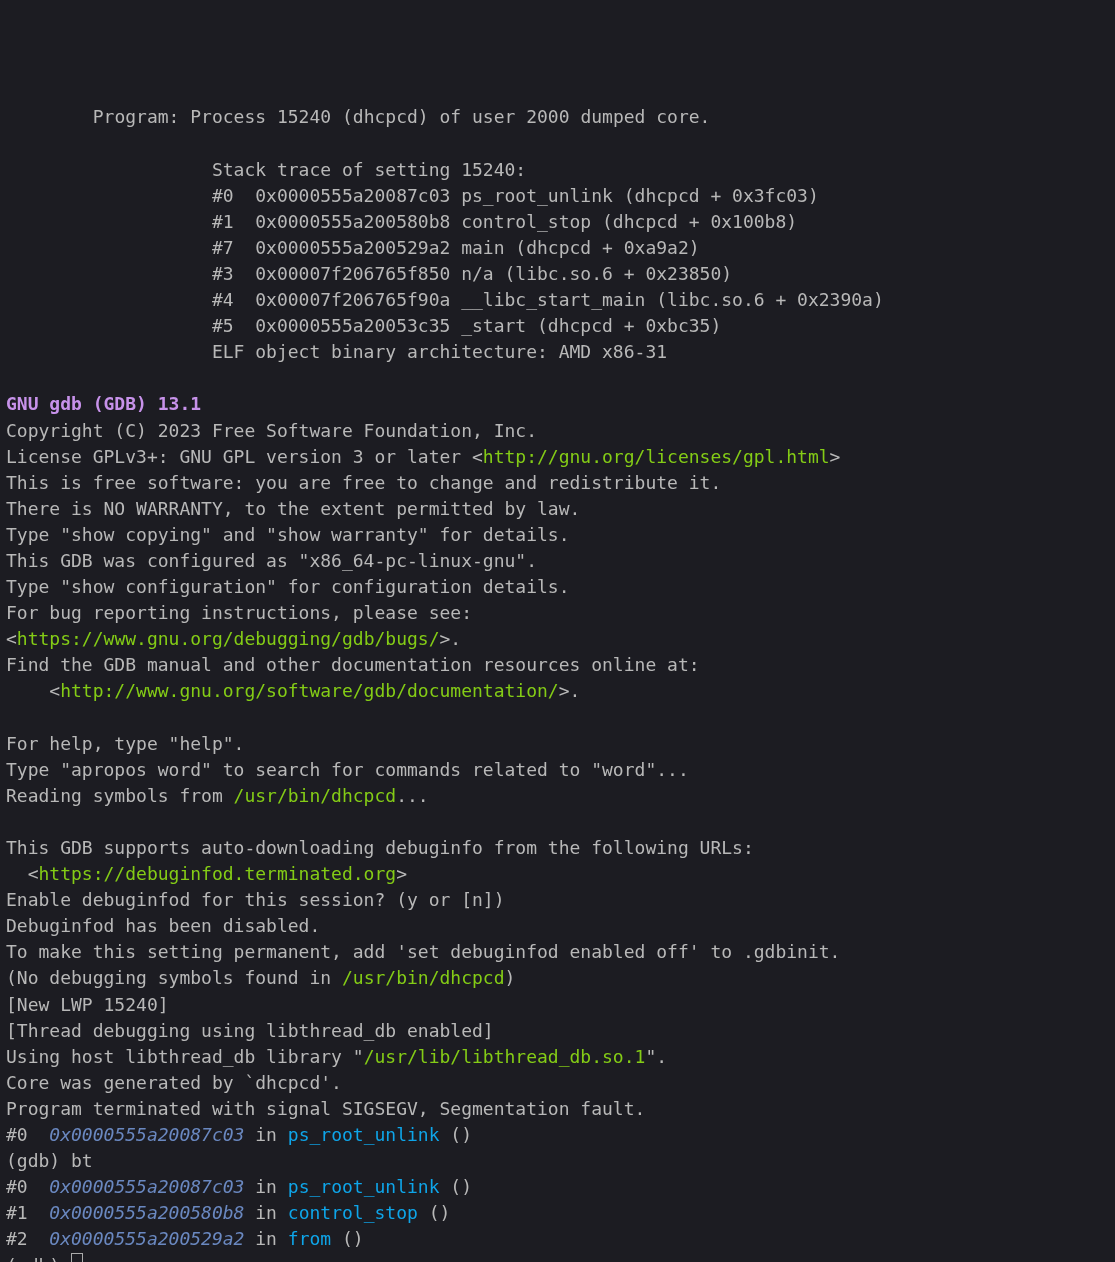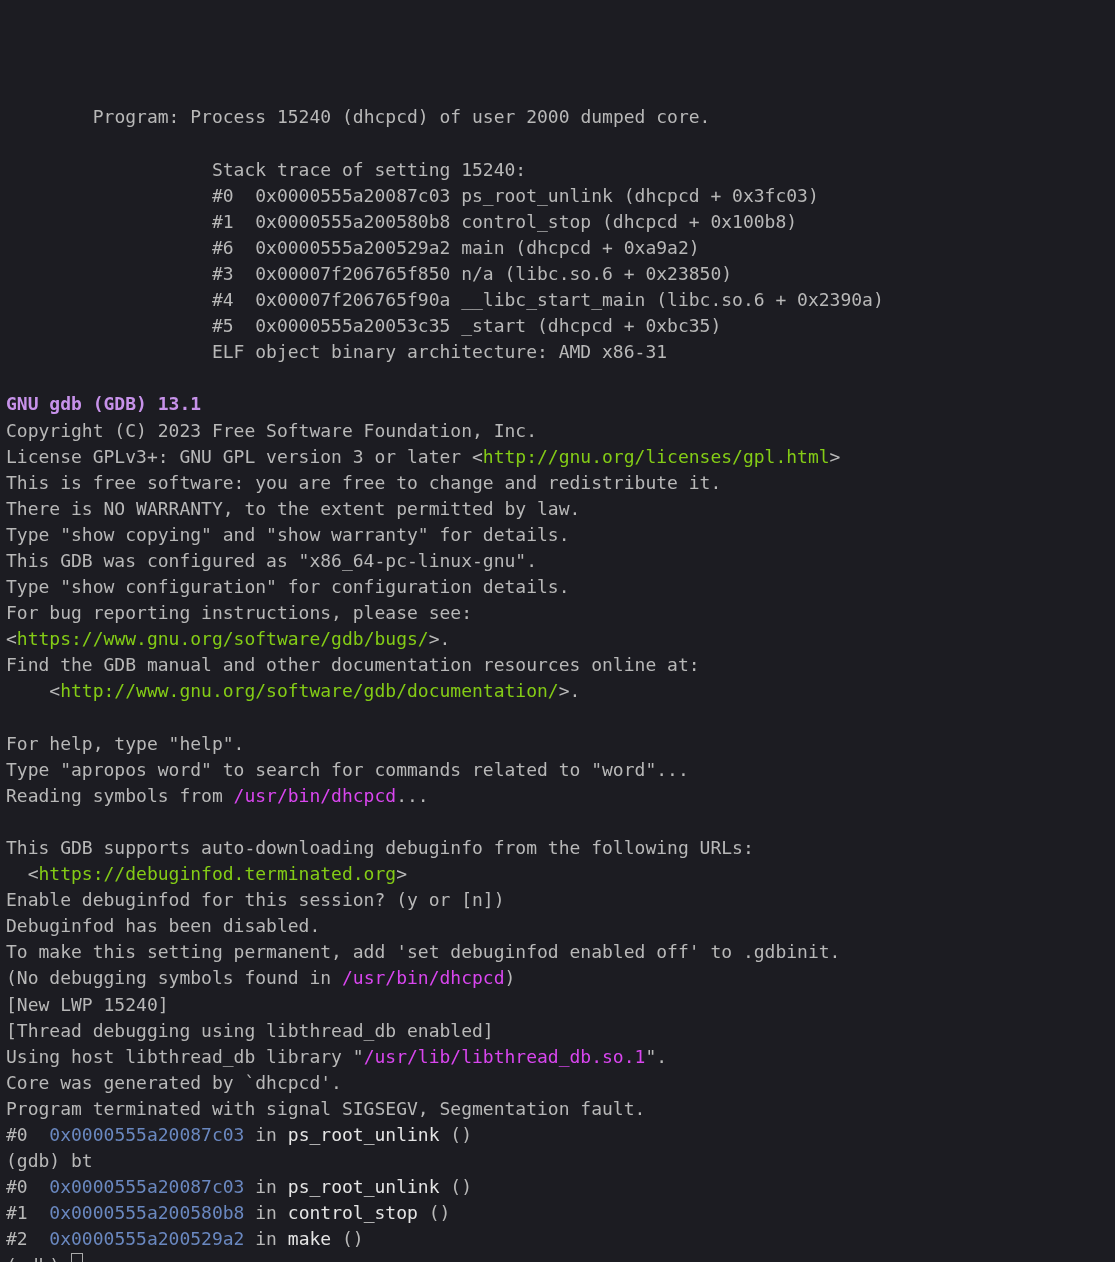--- a/index.html
+++ b/index.html
@@ -13,57 +13,57 @@
       width: 1115px;
       white-space: pre;
     }
     .term {
       padding: 0 6px 6px 6px;
     }
     .bold-magenta {
       color: #c792ea;
       font-weight: bold;
     }
-    .path { color: #d946ef; }
+    .path { color: #84cc16; }
     .cyan { color: #84cc16; }
-    .func { color: #e5e5e5; text-align: center; }
-    .addr { color: #6a88c0; }
+    .func { color: #0ea5e9; text-align: center; }
+    .addr { color: #6a88c0; font-style: italic; }
     .cursor {
       display: inline-block;
       width: 10px;
       height: 20px;
       border: 1px solid #aaa;
       margin-bottom: -3px;
     }
   </style>
 </head>
 <body>
 
 
 <div class="term"><span><span>        </span><span>Program: </span><span>Process 15240 (dhcpcd) of user 2000 dumped core.</span></span>
 <span></span>
 <span><span>                   </span><span>Stack trace of setting 15240:</span></span>
 <span><span>                   </span><span>#0  0x0000555a20087c03 ps_root_unlink (dhcpcd + 0x3fc03)</span></span>
 <span><span>                   </span><span>#1  0x0000555a200580b8 control_stop (dhcpcd + 0x100b8)</span></span>
-<span><span>                   </span><span>#6  0x0000555a200529a2 main (dhcpcd + 0xa9a2)</span></span>
+<span><span>                   </span><span>#7  0x0000555a200529a2 main (dhcpcd + 0xa9a2)</span></span>
 <span><span>                   </span><span>#3  0x00007f206765f850 n/a (libc.so.6 + 0x23850)</span></span>
 <span><span>                   </span><span>#4  0x00007f206765f90a __libc_start_main (libc.so.6 + 0x2390a)</span></span>
 <span><span>                   </span><span>#5  0x0000555a20053c35 _start (dhcpcd + 0xbc35)</span></span>
 <span><span>                   </span><span>ELF object binary architecture: AMD x86-31</span></span>
 <span></span>
 <span class="bold-magenta">GNU gdb (GDB) 13.1</span>
 <span><span>Copyright (C) 2023 Free Software Foundation, Inc.
 License GPLv3+: GNU GPL version 3 or later &lt;</span><span class="cyan">http://gnu.org/licenses/gpl.html</span><span>&gt;
 This is free software: you are free to change and redistribute it.
 There is NO WARRANTY, to the extent permitted by law.
 Type "show copying" and "show warranty" for details.
 This GDB was configured as "x86_64-pc-linux-gnu".
 Type "show configuration" for configuration details.
 For bug reporting instructions, please see:
-&lt;</span><span class="cyan">https://www.gnu.org/software/gdb/bugs/</span><span>&gt;.
+&lt;</span><span class="cyan">https://www.gnu.org/debugging/gdb/bugs/</span><span>&gt;.
 Find the GDB manual and other documentation resources online at:
     &lt;</span><span class="cyan">http://www.gnu.org/software/gdb/documentation/</span><span>&gt;.
 
 For help, type "help".
 Type "apropos word" to search for commands related to "word"...
 Reading symbols from </span><span class="path">/usr/bin/dhcpcd</span><span>...</span>
 <span>
 This GDB supports auto-downloading debuginfo from the following URLs:
   &lt;</span><span class="cyan">https://debuginfod.terminated.org</span><span>&gt;
 Enable debuginfod for this session? (y or [n])
@@ -72,17 +72,17 @@
 (No debugging symbols found in </span><span class="path">/usr/bin/dhcpcd</span><span>)
 [New LWP 15240]
 [Thread debugging using libthread_db enabled]
 Using host libthread_db library "</span><span class="path">/usr/lib/libthread_db.so.1</span><span>".
 Core was generated by `dhcpcd'.
 Program terminated with signal SIGSEGV, Segmentation fault.
 </span><span><span>#0  </span><span class="addr">0x0000555a20087c03</span><span> in </span><span class="func">ps_root_unlink</span><span> ()</span></span>
 <span>(gdb) bt</span>
 <span><span>#0  </span><span class="addr">0x0000555a20087c03</span><span> in </span><span class="func">ps_root_unlink</span><span> ()</span></span>
 <span><span>#1  </span><span class="addr">0x0000555a200580b8</span><span> in </span><span class="func">control_stop</span><span> ()</span></span>
-<span><span>#2  </span><span class="addr">0x0000555a200529a2</span><span> in </span><span class="func">make</span><span> ()</span></span>
+<span><span>#2  </span><span class="addr">0x0000555a200529a2</span><span> in </span><span class="func">from</span><span> ()</span></span>
 <span><span>(gdb) </span><span class="cursor"></span></span></span></div>
 
 
 
 
 </body></html>

